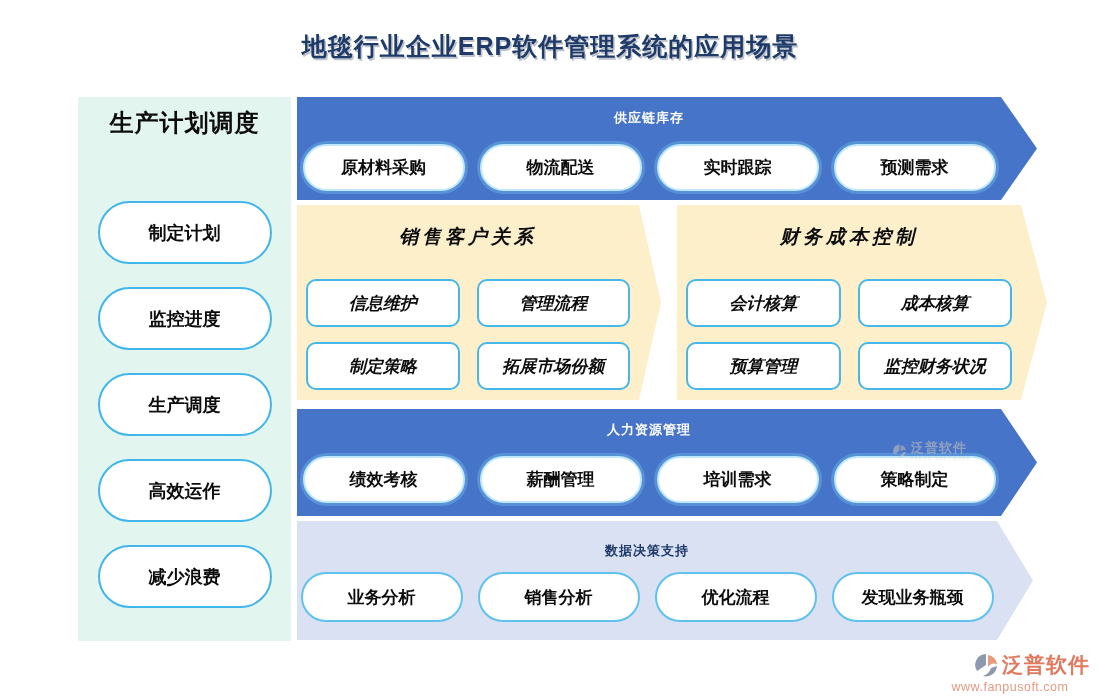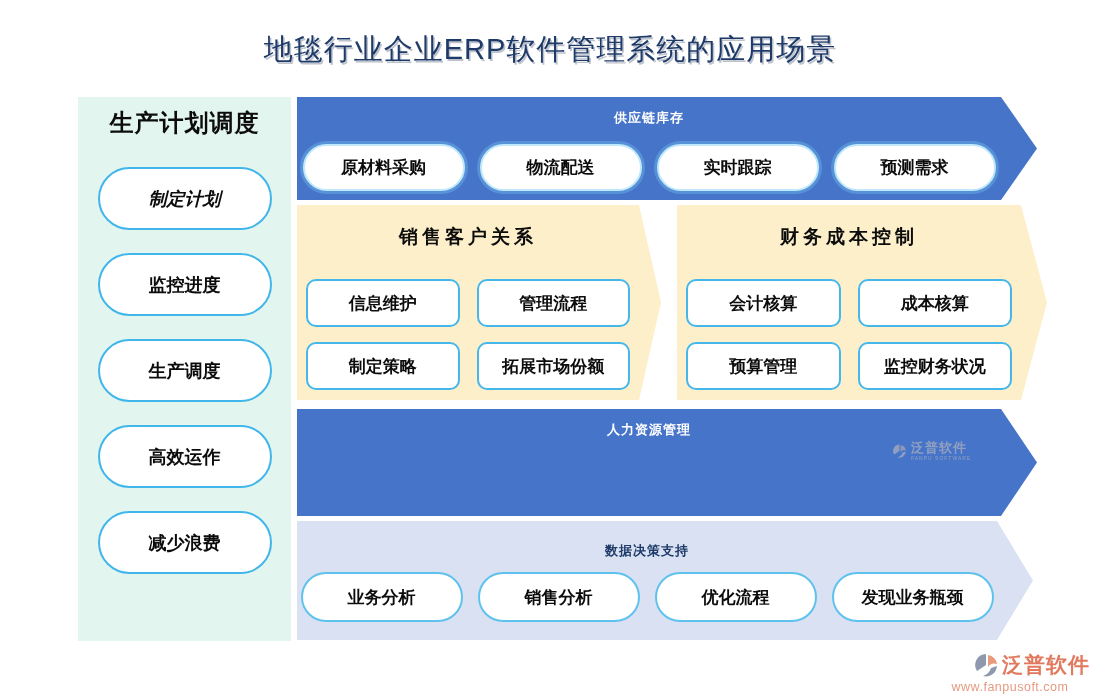--- a/index.html
+++ b/index.html
@@ -2,36 +2,36 @@
 <html><head>
 <meta charset="utf-8">
 <style>
   html,body{margin:0;padding:0;background:#ffffff;}
   .canvas{
     position:relative;width:1100px;height:700px;overflow:hidden;background:#ffffff;
     font-family:"Liberation Sans","DejaVu Sans",sans-serif;
   }
   .title{
     position:absolute;top:30px;left:0;right:0;text-align:center;
-    font-size:29px;font-weight:normal;color:#1e3a68;letter-spacing:1px;
+    font-size:25px;font-weight:bold;color:#1e3a68;letter-spacing:1px;
     text-shadow:1.5px 1.5px 0 rgba(110,120,145,.45);
   }
   
   .sidebar{
     position:absolute;left:78px;top:97px;width:213px;height:544px;
     background:#e3f5ef;box-sizing:border-box;display:flex;flex-direction:column;
     align-items:center;padding-top:14px;
   }
   .sidebar-title{font-size:24px;font-weight:bold;color:#0c0c0c;letter-spacing:1px;line-height:24px;}
   .side-pill{
     width:174px;height:63px;border-radius:34px;background:#fff;border:2px solid #41b6ea;
     display:flex;align-items:center;justify-content:center;
     font-size:18px;font-weight:bold;color:#0c0c0c;box-sizing:border-box;margin-top:23px;
   }
-  .side-pill.first{margin-top:32px;font-style:italic;}
+  .side-pill.first{margin-top:66px;}
   
   .band{position:absolute;left:297px;box-sizing:border-box;}
   .chev36{clip-path:polygon(0 0,calc(100% - 36px) 0,100% 50%,calc(100% - 36px) 100%,0 100%);}
   .chev22{clip-path:polygon(0 0,calc(100% - 22px) 0,100% 50%,calc(100% - 22px) 100%,0 100%);}
   .chev26{clip-path:polygon(0 0,calc(100% - 26px) 0,100% 50%,calc(100% - 26px) 100%,0 100%);}
   .band-blue{background:#4674c9;}
   .band-lav{background:#d9e1f2;}
   .row1{top:97px;width:740px;height:103px;}
   .row3{top:409px;width:740px;height:107px;}
   .row4{top:521px;width:736px;height:119px;}
@@ -44,21 +44,21 @@
   .row4 .band-pills{margin-top:9px;}
   .pill{
     min-width:162px;height:47px;padding:0 14px;border-radius:26px;background:#fff;
     border:2px solid #bfe9fb;box-shadow:0 0 0 3px rgba(120,200,240,.35);
     display:flex;align-items:center;justify-content:center;
     font-size:17px;font-weight:bold;color:#0c0c0c;box-sizing:border-box;
   }
   .row4 .pill{height:50px;border:2px solid #5fc2ee;box-shadow:none;}
   
   .row2{position:absolute;left:297px;top:205px;height:195px;display:flex;gap:16px;}
-  .block{background:#fcefca;height:195px;box-sizing:border-box;}
+  .block{background:#fcefca;height:195px;box-sizing:border-box;font-style:italic;}
   .block-sales{width:364px;}
   .block-finance{width:370px;}
   .block-title{
     text-align:center;font-weight:bold;font-size:19px;color:#0c0c0c;
     letter-spacing:4px;padding-top:20px;line-height:24px;
   }
   .block-sales .block-title{margin-right:22px;}
   .block-finance .block-title{margin-right:26px;}
   .block-grid{
     display:grid;grid-template-columns:1fr 1fr;gap:15px 17px;margin-top:30px;padding:0 9px;
@@ -126,20 +126,26 @@
         <div class="rect-pill">会计核算</div>
         <div class="rect-pill">成本核算</div>
         <div class="rect-pill">预算管理</div>
         <div class="rect-pill">监控财务状况</div>
       </div>
     </div>
   </div>
 
   <div class="band band-blue chev36 row3">
     <div class="band-title">人力资源管理</div>
+    <div class="band-pills">
+      <div class="pill">绩效考核</div>
+      <div class="pill">薪酬管理</div>
+      <div class="pill">培训需求</div>
+      <div class="pill">策略制定</div>
+    </div>
   </div>
 
   <div class="band band-lav chev36 row4">
     <div class="band-title">数据决策支持</div>
     <div class="band-pills">
       <div class="pill">业务分析</div>
       <div class="pill">销售分析</div>
       <div class="pill">优化流程</div>
       <div class="pill">发现业务瓶颈</div>
     </div>

